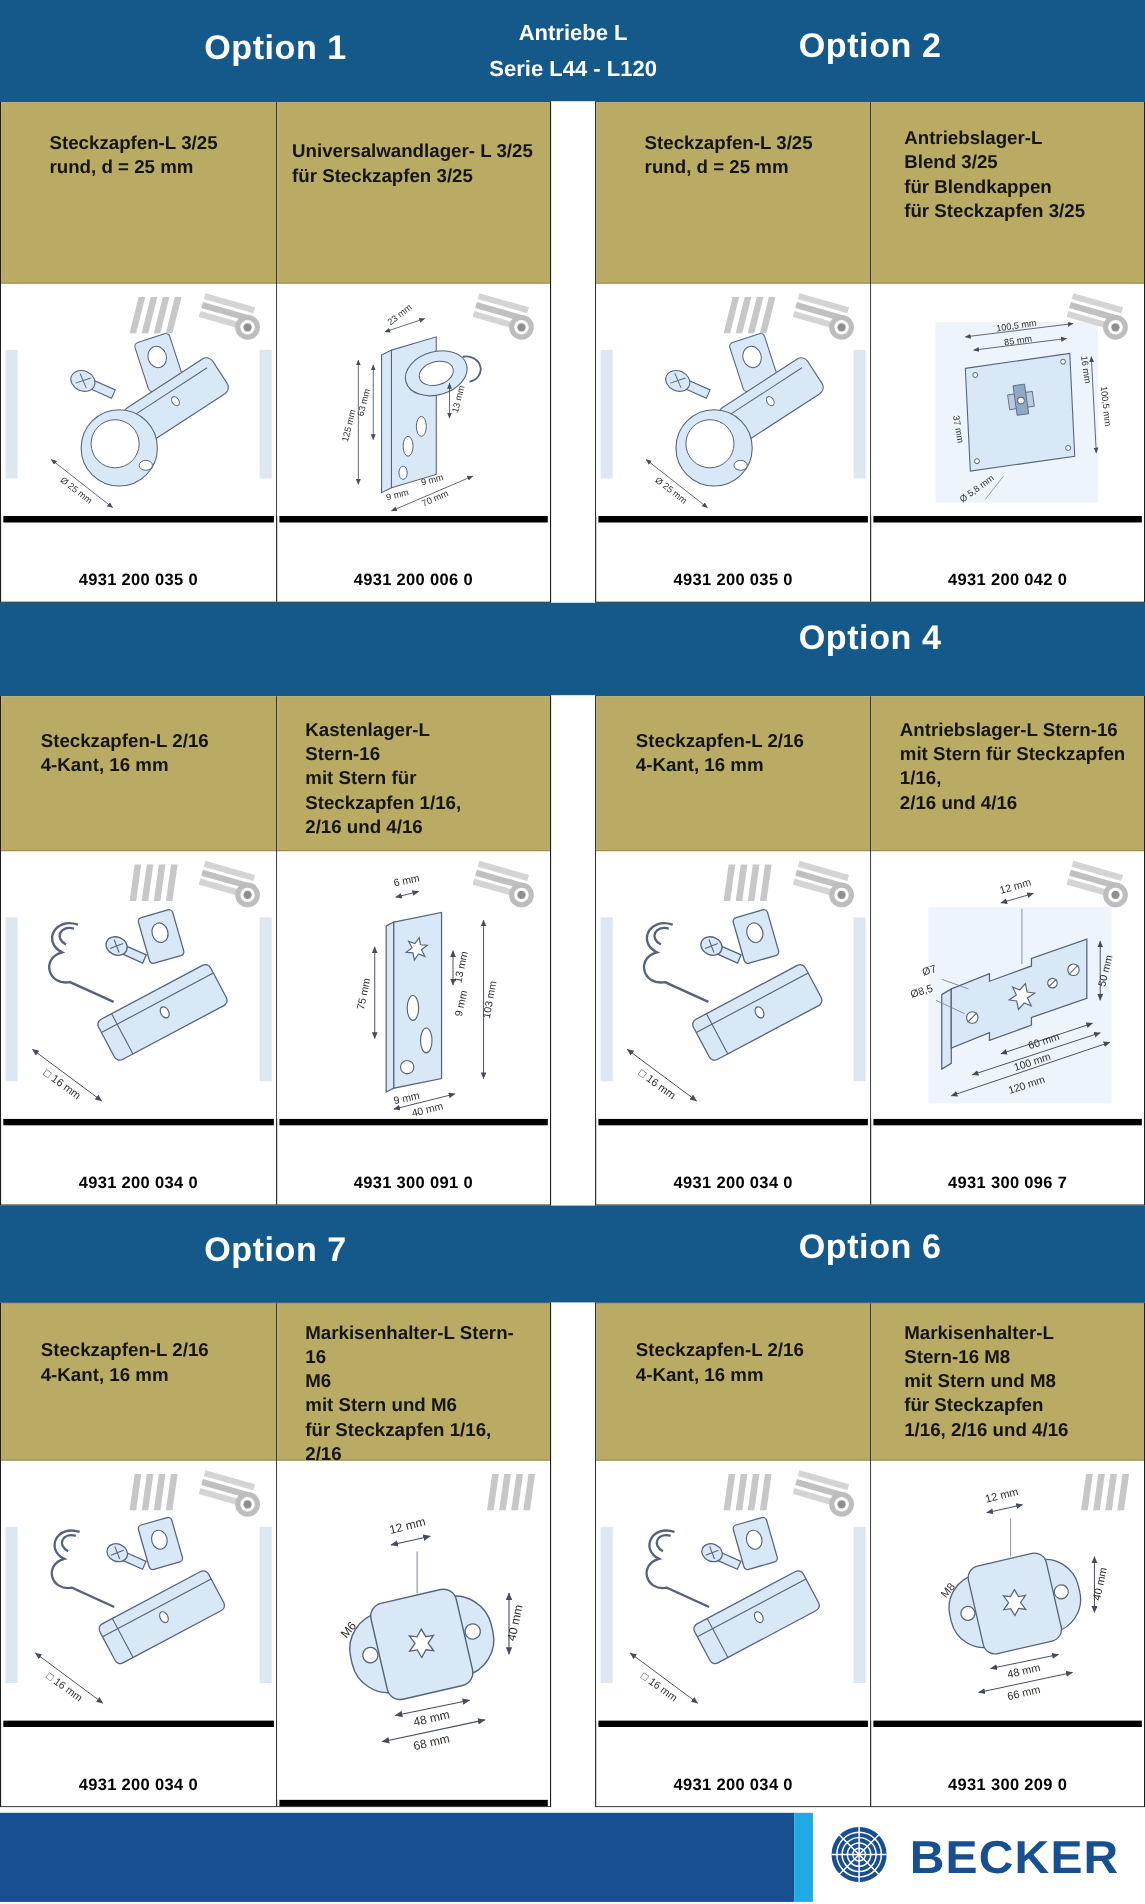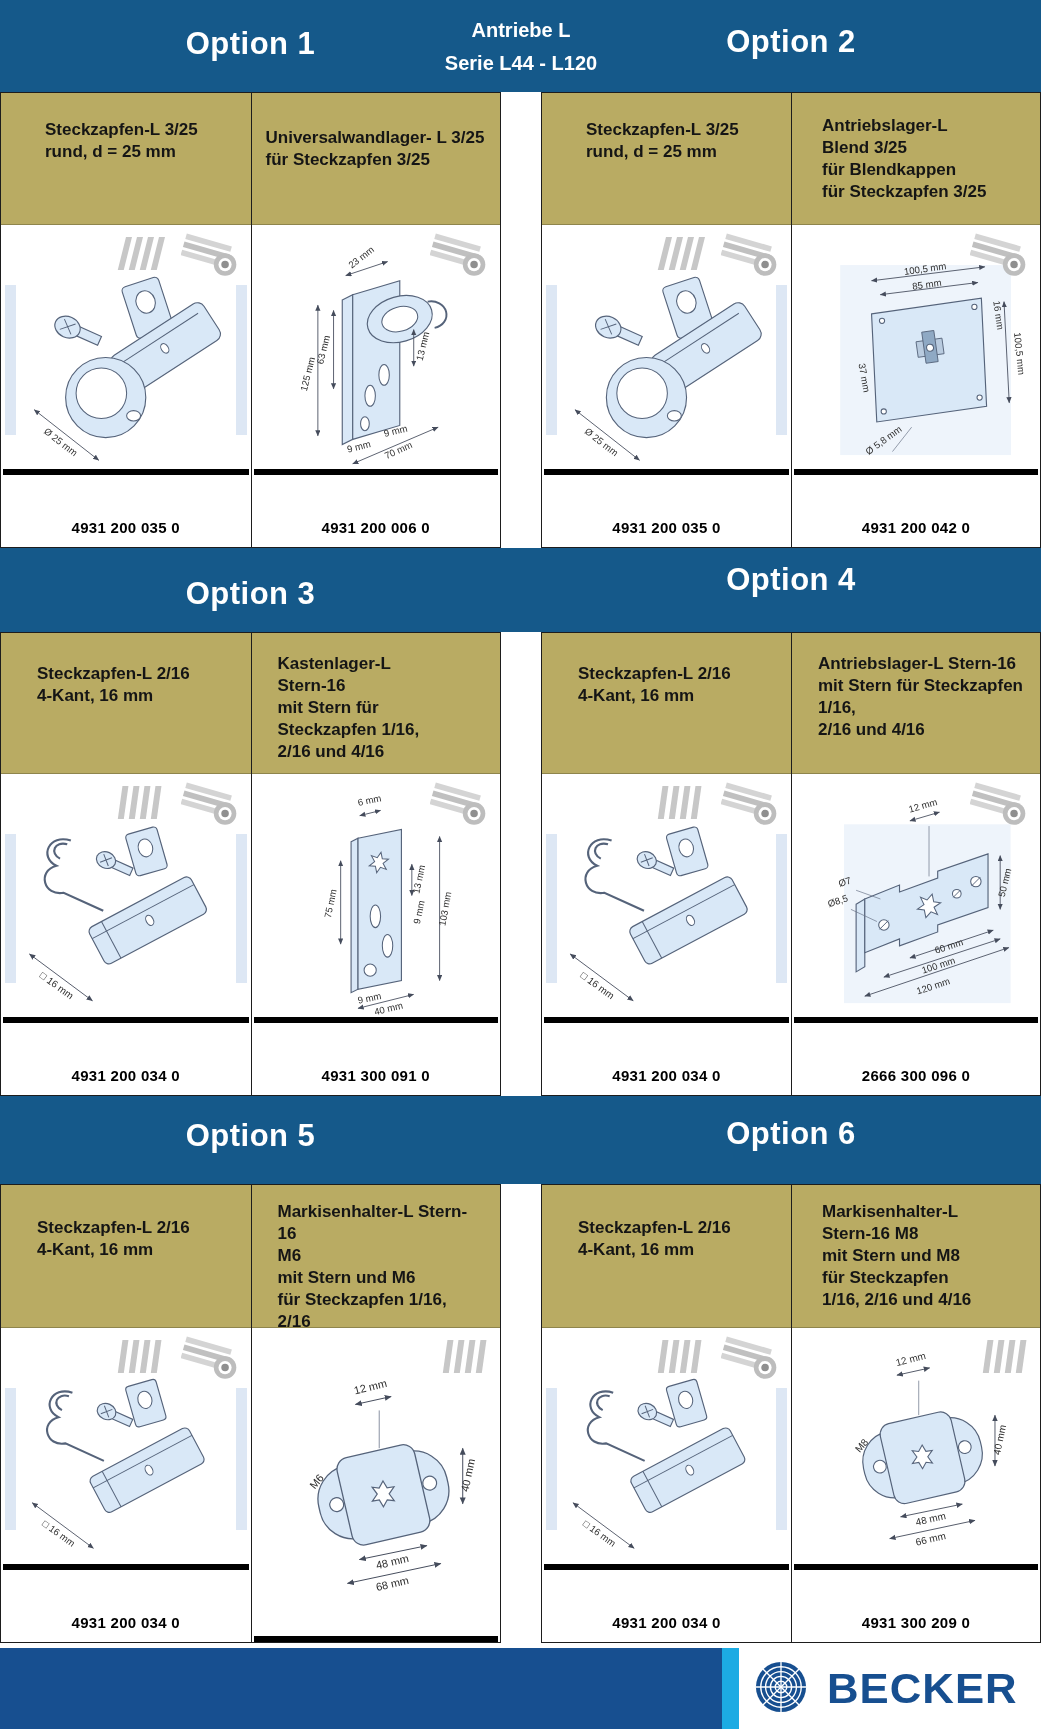--- a/index.html
+++ b/index.html
@@ -17,21 +17,21 @@
               font-size:20px;line-height:1.65;}
   
   .prow{display:flex;width:1041px;}
   .group{display:flex;border:1.5px solid #1d1d1d;box-sizing:border-box;background:#fff;}
   .group-l{width:501px;}
   .group-r{width:500px;}
   .ggap{width:40px;}
   .cell{flex:1 1 50%;display:flex;flex-direction:column;box-sizing:border-box;min-width:0;}
   .cell + .cell{border-left:1.5px solid #1d1d1d;}
   .r1{height:456px;} .r2{height:464px;} .r3{height:459px;}
-  .r1 .cell-head{height:132px;} .r2 .cell-head{height:141px;} .r3 .cell-head{height:143px;}
+  .r1 .cell-head{height:165px;} .r2 .cell-head{height:141px;} .r3 .cell-head{height:143px;}
   .cell-head{background:#b9ab63;color:#151515;font-weight:bold;font-size:17px;line-height:1.3;
              white-space:pre-line;box-sizing:border-box;border-bottom:1px solid #8f854c;}
   .cell-draw{position:relative;flex:1;background:#fff;overflow:hidden;}
   .icons{position:absolute;top:8px;right:10px;display:flex;gap:16px;align-items:flex-start;z-index:2;}
   svg.drawing{position:absolute;left:0;top:0;width:100%;height:100%;}
   .strips::before,.strips::after{content:"";position:absolute;top:60px;bottom:34px;width:11px;
              background:#dde7f4;z-index:1;}
   .strips::before{left:4px;} .strips::after{right:4px;}
   .black-bar{height:6px;background:#000;margin:0 2px;}
   .cell-part{height:40px;display:flex;align-items:center;justify-content:center;
@@ -280,21 +280,20 @@
             <text class="dim" text-anchor="middle" transform="translate(90,250) rotate(-36)">Ø 5,8 mm</text>
           </svg>
         </div>
         <div class="black-bar"></div>
         <div class="cell-part">4931 200 042 0</div>
       </div>
     </div>
   </div>
 
   <div class="bar bar2">
-    <div class="opt opt-left" style="top:28px">Option 3</div>
     <div class="opt opt-right" style="top:14px">Option 4</div>
   </div>
 
   <div class="prow r2">
     <div class="group group-l">
 
       <div class="cell">
         <div class="cell-head" style="padding:30px 8px 0 36px">Steckzapfen-L 2/16
 4-Kant, 16 mm</div>
         <div class="cell-draw strips">
@@ -498,27 +497,27 @@
             <text class="dim" text-anchor="middle" transform="translate(231,126) rotate(-76)">50 mm</text>
             <line x1="118" y1="212" x2="214" y2="180" class="dln"></line>
             <text class="dim" text-anchor="middle" transform="translate(164,202) rotate(-18)">60 mm</text>
             <line x1="88" y1="234" x2="222" y2="190" class="dln"></line>
             <text class="dim" text-anchor="middle" transform="translate(152,224) rotate(-18)">100 mm</text>
             <line x1="66" y1="256" x2="232" y2="200" class="dln"></line>
             <text class="dim" text-anchor="middle" transform="translate(146,248) rotate(-18)">120 mm</text>
           </svg>
         </div>
         <div class="black-bar"></div>
-        <div class="cell-part">2666 300 096 0</div>
+        <div class="cell-part">4931 300 096 7</div>
       </div>
     </div>
   </div>
 
   <div class="bar bar3">
-    <div class="opt opt-left" style="top:22px">Option 5</div>
+    <div class="opt opt-left" style="top:22px">Option 7</div>
     <div class="opt opt-right" style="top:20px">Option 6</div>
   </div>
 
   <div class="prow r3">
     <div class="group group-l">
 
       <div class="cell">
         <div class="cell-head" style="padding:32px 8px 0 36px">Steckzapfen-L 2/16
 4-Kant, 16 mm</div>
         <div class="cell-draw strips">

